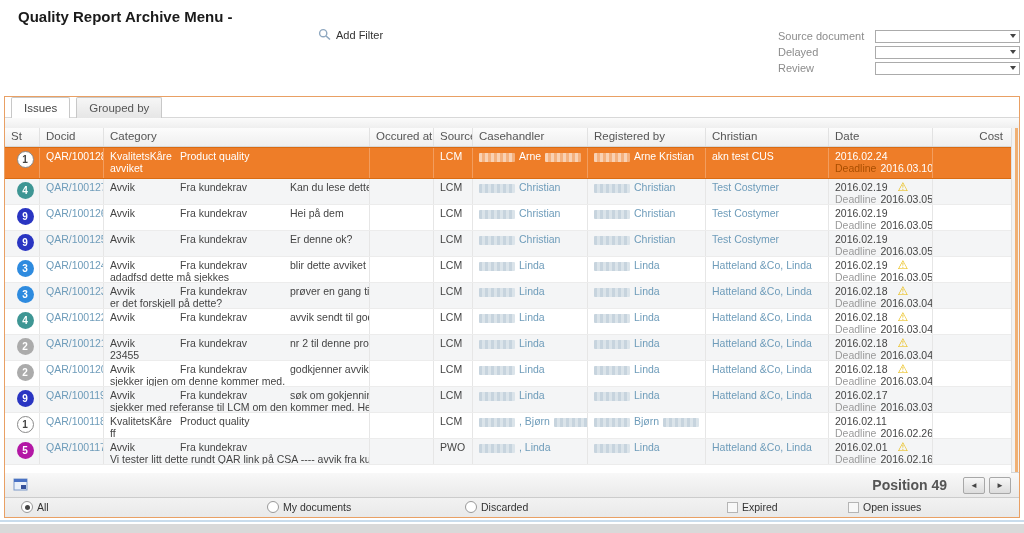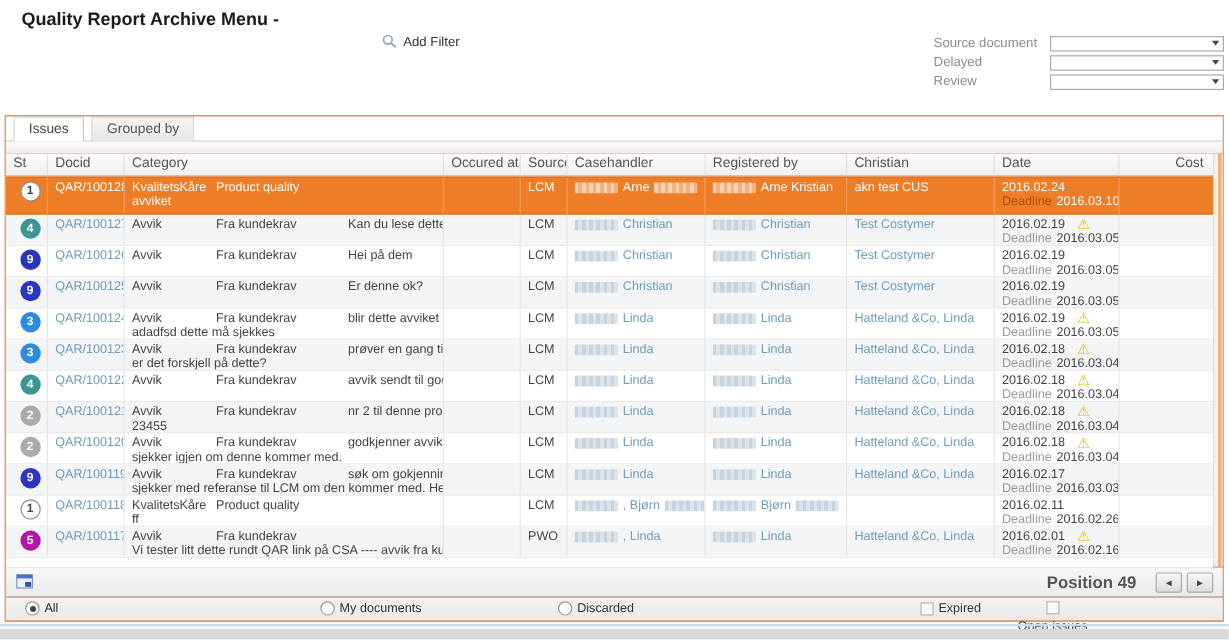--- a/index.html
+++ b/index.html
@@ -567,25 +567,25 @@
         <span>All</span>
       </div>
       <div class="fitem" style="left:262px;">
         <span class="radio"></span>
         <span>My documents</span>
       </div>
       <div class="fitem" style="left:460px;">
         <span class="radio"></span>
         <span>Discarded</span>
       </div>
-      <div class="fitem" style="left:722px;margin-left:40px;">
+      <div class="fitem" style="left:722px;">
         <span class="checkbox"></span>
         <span>Expired</span>
       </div>
-      <div class="fitem" style="left:843px;flex-direction:column;">
+      <div class="fitem" style="left:843px;">
         <span class="checkbox"></span>
         <span>Open issues</span>
       </div>
     </div>
 
   </div>
 
   <div class="blue-line"></div>
   <div class="bottom-strip"></div>
 </div>

